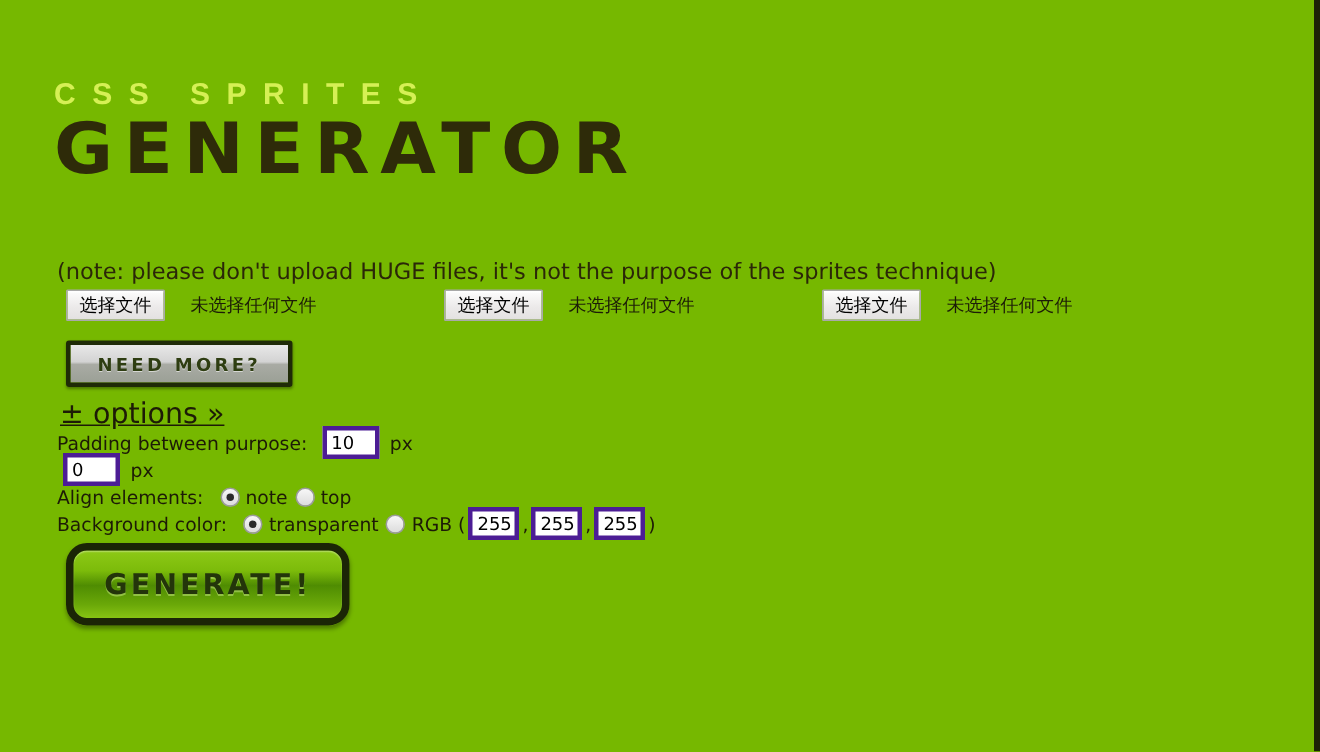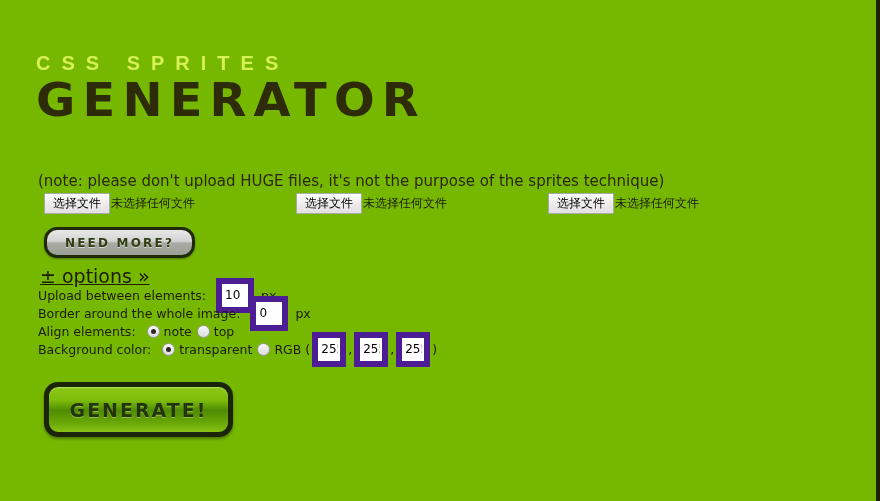--- a/index.html
+++ b/index.html
@@ -97,35 +97,35 @@
     border-radius: 1px;
     font-size: 12px;
     color: #000;
     padding: 2px 8px 3px 8px;
     line-height: 14px;
     font-family: "DejaVu Sans", sans-serif;
     box-shadow: inset 0 1px 0 #ffffff;
   }
   .file-name {
     display: inline-block;
-    margin-left: 1px;
+    margin-left: 17px;
     font-size: 12px;
     color: #1c1c07;
     line-height: 14px;
   }
 
   
   .need-more {
     position: absolute;
     left: 44px;
     top: 227px;
     width: 151px;
     height: 31px;
     border: 3px solid #1f2b07;
-    border-radius: 13px;
+    border-radius: 2px;
     background: linear-gradient(to bottom, #e8e8e8 0%, #d3d3d3 45%, #a9aba4 52%, #9ba096 100%);
     box-shadow: 0 1px 2px rgba(0,0,0,0.35);
     display: flex;
     align-items: center;
     justify-content: center;
     cursor: pointer;
     padding: 0;
   }
   .need-more-label {
     font-family: "DejaVu Sans", sans-serif;
@@ -160,26 +160,26 @@
     display: flex;
     align-items: center;
     height: 18px;
   }
   .opt-row.r1 { top: 286px; }
   .opt-row.r2 { top: 304px; }
   .opt-row.r3 { top: 322px; }
   .opt-row.r4 { top: 340px; }
 
   .txtbox {
-    border: 6px solid #4c1d95;
+    border: 3px solid #4c1d95;
     background: #ffffff;
     color: #000;
     font-family: "DejaVu Sans", sans-serif;
     font-size: 12px;
-    height: 35px;
+    height: 22px;
     padding: 0 2px 0 3px;
     line-height: 16px;
     outline: none;
   }
   .w-pad { width: 38px; margin: 0 4px 0 4px; }
   .w-border { width: 38px; margin: 0 4px 0 4px; }
   .w-rgb { width: 34px; margin: 0 2px; text-align: center; }
 
   .radio {
     width: 13px; height: 13px;
@@ -200,21 +200,21 @@
     border-radius: 50%;
     background: #2a2a2a;
   }
   .opt-label { margin-right: 6px; }
   .unit { margin-left: 3px; }
 
   
   .generate {
     position: absolute;
     left: 44px;
-    top: 382px;
+    top: 362px;
     width: 189px;
     height: 55px;
     border: 5px solid #1b2506;
     border-radius: 14px;
     background: linear-gradient(to bottom, #8dc916 0%, #7cbb0a 30%, #4f8c02 52%, #6aa808 80%, #87c313 100%);
     box-shadow: 0 2px 3px rgba(0,0,0,0.35), inset 0 1px 1px rgba(255,255,255,0.35);
     display: flex;
     align-items: center;
     justify-content: center;
     cursor: pointer;
@@ -258,27 +258,26 @@
     </div>
   </div>
 
   <div class="need-more">
     <span class="need-more-label">NEED MORE?</span>
   </div>
 
   <div class="options-link">± options »</div>
 
   <div class="opt-row r1">
-    <span class="opt-label">Upload between elements:</span>
+    <span class="opt-label">Padding between purpose:</span>
     <input class="txtbox w-pad" type="text" value="10" style="">
     <span class="unit">px</span>
   </div>
 
   <div class="opt-row r2">
-    <span class="opt-label">Border around the whole image:</span>
     <input class="txtbox w-border" type="text" value="0" style="">
     <span class="unit">px</span>
   </div>
 
   <div class="opt-row r3">
     <span class="opt-label">Align elements:</span>
     <span class="radio checked"></span>
     <span>note</span>
     <span class="radio"></span>
     <span>top</span>

